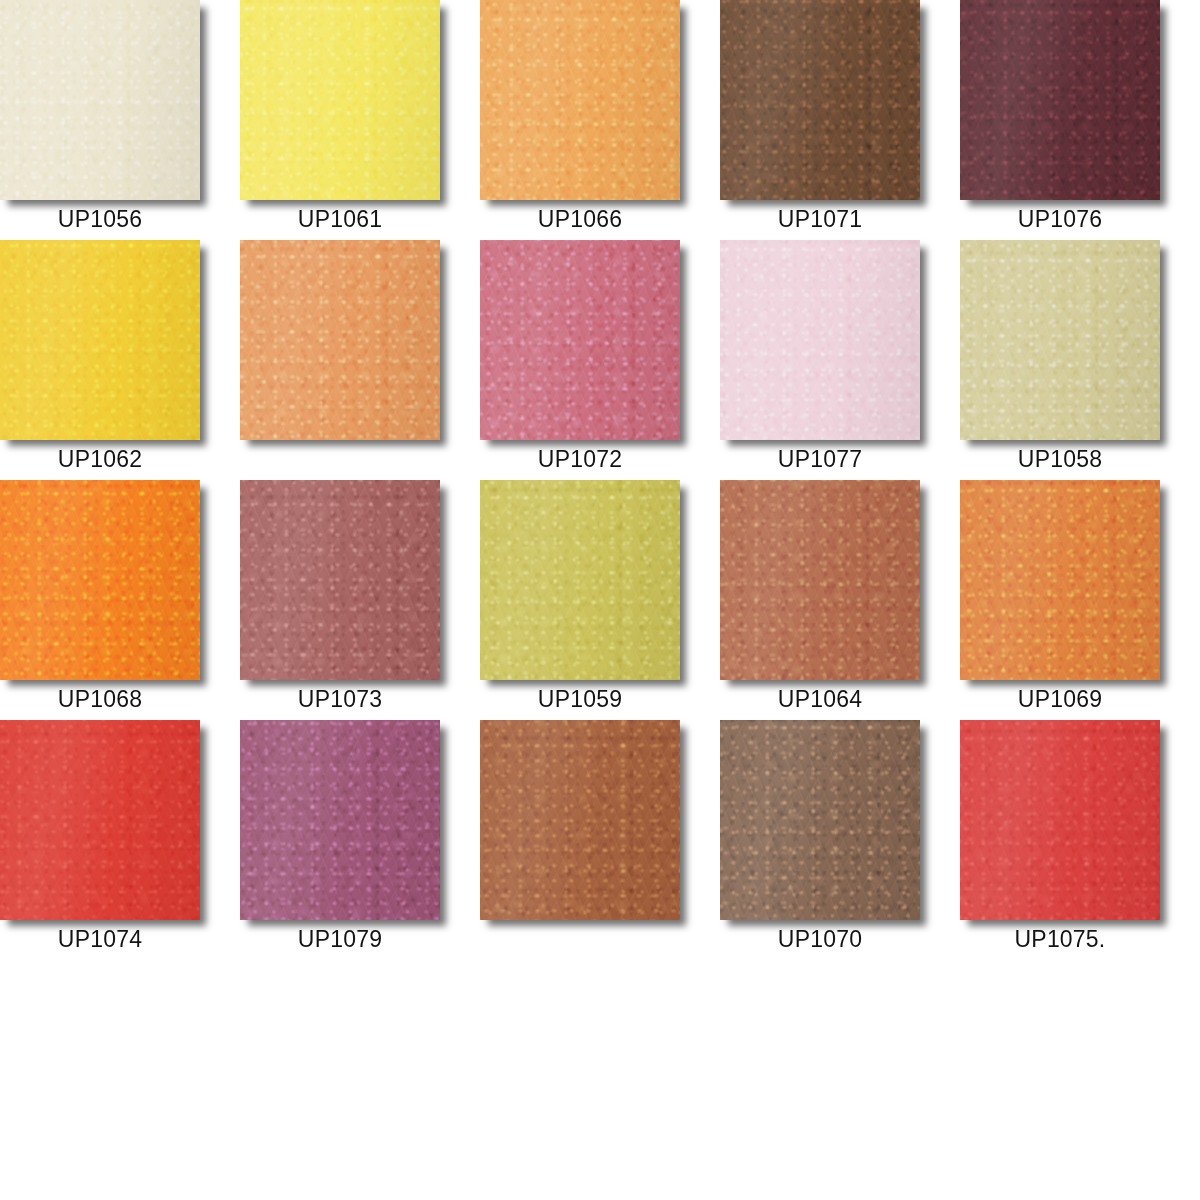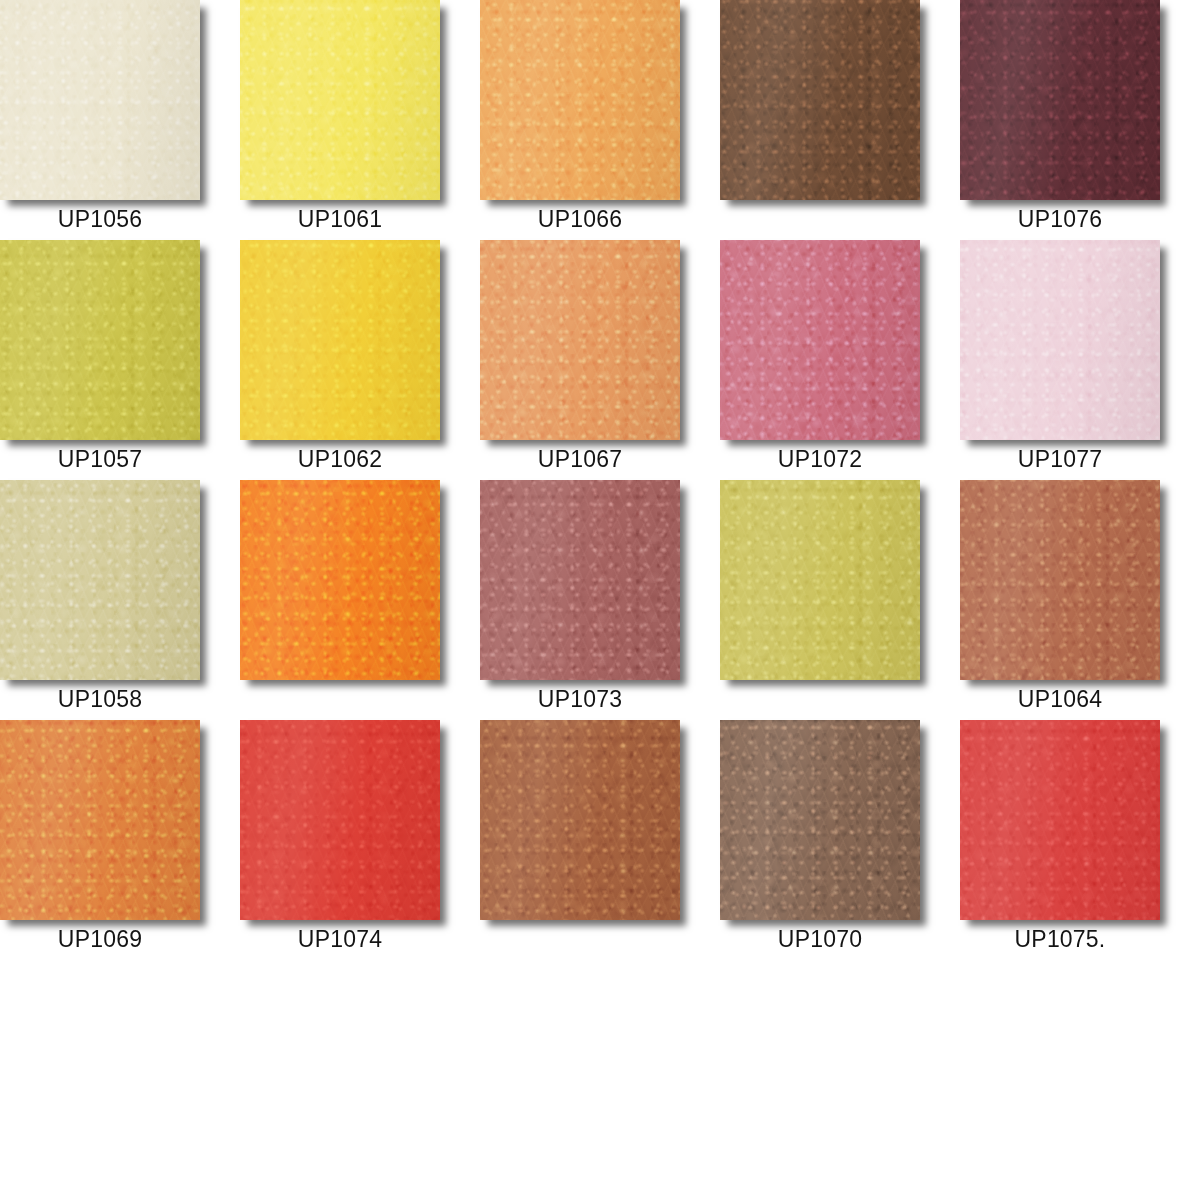--- a/index.html
+++ b/index.html
@@ -180,60 +180,50 @@
         <div class="swatch-label">UP1066</div>
       </div>
       <div class="swatch-cell">
         <div class="swatch-chip">
           <div class="chip-base" style="background-color: rgb(110, 74, 50);"></div>
           <div class="chip-grain" style="background-position: 21px 4px;"></div>
           <div class="chip-grain2" style="background-position: 39px 8px;"></div>
           <div class="chip-streak"></div>
           <div class="chip-sheen"></div>
         </div>
+        <div class="swatch-label">UP1071</div>
       </div>
       <div class="swatch-cell">
         <div class="swatch-chip">
           <div class="chip-base" style="background-color: rgb(94, 43, 51);"></div>
           <div class="chip-grain" style="background-position: 28px 15px;"></div>
           <div class="chip-grain2" style="background-position: 11px 25px;"></div>
           <div class="chip-streak"></div>
           <div class="chip-sheen"></div>
         </div>
         <div class="swatch-label">UP1076</div>
       </div>
       <div class="swatch-cell">
         <div class="swatch-chip">
-          <div class="chip-base" style="background-color: rgb(203, 196, 74);"></div>
-          <div class="chip-grain" style="background-position: 4px 26px;"></div>
-          <div class="chip-grain2" style="background-position: 24px 42px;"></div>
-          <div class="chip-streak"></div>
-          <div class="chip-sheen"></div>
-        </div>
-        <div class="swatch-label">UP1057</div>
-      </div>
-      <div class="swatch-cell">
-        <div class="swatch-chip">
           <div class="chip-base" style="background-color: rgb(242, 206, 51);"></div>
           <div class="chip-grain" style="background-position: 11px 8px;"></div>
           <div class="chip-grain2" style="background-position: 37px 16px;"></div>
           <div class="chip-streak"></div>
           <div class="chip-sheen"></div>
         </div>
         <div class="swatch-label">UP1062</div>
       </div>
       <div class="swatch-cell">
         <div class="swatch-chip">
           <div class="chip-base" style="background-color: rgb(231, 155, 96);"></div>
           <div class="chip-grain" style="background-position: 18px 19px;"></div>
           <div class="chip-grain2" style="background-position: 9px 33px;"></div>
           <div class="chip-streak"></div>
           <div class="chip-sheen"></div>
         </div>
-        <div class="swatch-label">UP1067</div>
       </div>
       <div class="swatch-cell">
         <div class="swatch-chip">
           <div class="chip-base" style="background-color: rgb(204, 109, 128);"></div>
           <div class="chip-grain" style="background-position: 25px 1px;"></div>
           <div class="chip-grain2" style="background-position: 22px 7px;"></div>
           <div class="chip-streak"></div>
           <div class="chip-sheen"></div>
         </div>
         <div class="swatch-label">UP1072</div>
@@ -259,39 +249,41 @@
         <div class="swatch-label">UP1058</div>
       </div>
       <div class="swatch-cell">
         <div class="swatch-chip">
           <div class="chip-base" style="background-color: rgb(245, 128, 31);"></div>
           <div class="chip-grain" style="background-position: 22px 16px;"></div>
           <div class="chip-grain2" style="background-position: 33px 32px;"></div>
           <div class="chip-streak"></div>
           <div class="chip-sheen"></div>
         </div>
+        <div class="swatch-label">UP1068</div>
       </div>
       <div class="swatch-cell">
         <div class="swatch-chip">
           <div class="chip-base" style="background-color: rgb(166, 98, 96);"></div>
           <div class="chip-grain" style="background-position: 29px 27px;"></div>
           <div class="chip-grain2" style="background-position: 5px 6px;"></div>
           <div class="chip-streak"></div>
           <div class="chip-sheen"></div>
         </div>
         <div class="swatch-label">UP1073</div>
       </div>
       <div class="swatch-cell">
         <div class="swatch-chip">
           <div class="chip-base" style="background-color: rgb(203, 194, 90);"></div>
           <div class="chip-grain" style="background-position: 12px 20px;"></div>
           <div class="chip-grain2" style="background-position: 31px 40px;"></div>
           <div class="chip-streak"></div>
           <div class="chip-sheen"></div>
         </div>
+        <div class="swatch-label">UP1059</div>
       </div>
       <div class="swatch-cell">
         <div class="swatch-chip">
           <div class="chip-base" style="background-color: rgb(179, 106, 76);"></div>
           <div class="chip-grain" style="background-position: 19px 2px;"></div>
           <div class="chip-grain2" style="background-position: 3px 14px;"></div>
           <div class="chip-streak"></div>
           <div class="chip-sheen"></div>
         </div>
         <div class="swatch-label">UP1064</div>
@@ -311,20 +303,30 @@
           <div class="chip-base" style="background-color: rgb(220, 59, 50);"></div>
           <div class="chip-grain" style="background-position: 2px 24px;"></div>
           <div class="chip-grain2" style="background-position: 29px 5px;"></div>
           <div class="chip-streak"></div>
           <div class="chip-sheen"></div>
         </div>
         <div class="swatch-label">UP1074</div>
       </div>
       <div class="swatch-cell">
         <div class="swatch-chip">
+          <div class="chip-base" style="background-color: rgb(157, 84, 118);"></div>
+          <div class="chip-grain" style="background-position: 9px 6px;"></div>
+          <div class="chip-grain2" style="background-position: 1px 22px;"></div>
+          <div class="chip-streak"></div>
+          <div class="chip-sheen"></div>
+        </div>
+        <div class="swatch-label">UP1079</div>
+      </div>
+      <div class="swatch-cell">
+        <div class="swatch-chip">
           <div class="chip-base" style="background-color: rgb(165, 96, 60);"></div>
           <div class="chip-grain" style="background-position: 23px 28px;"></div>
           <div class="chip-grain2" style="background-position: 27px 13px;"></div>
           <div class="chip-streak"></div>
           <div class="chip-sheen"></div>
         </div>
       </div>
       <div class="swatch-cell">
         <div class="swatch-chip">
           <div class="chip-base" style="background-color: rgb(133, 101, 81);"></div>

